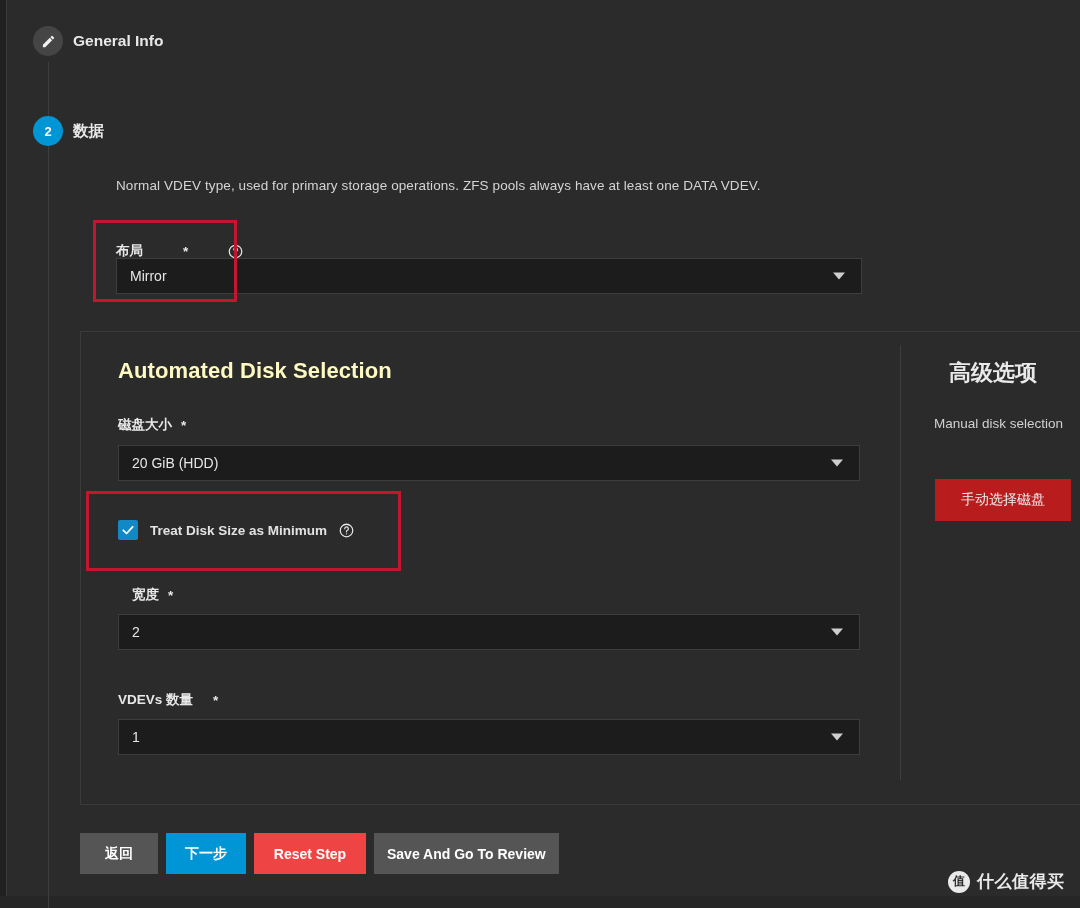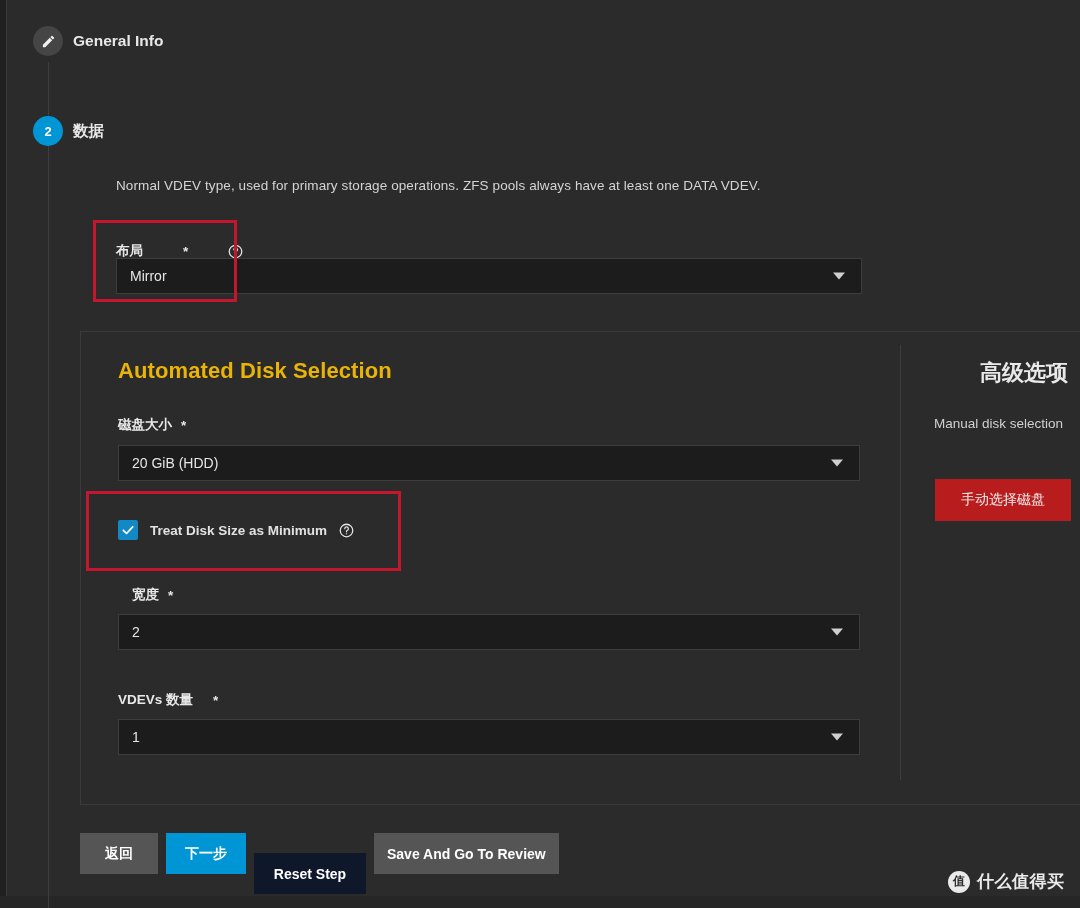--- a/index.html
+++ b/index.html
@@ -159,21 +159,21 @@
     left: 900px; top: 345px;
     width: 1px; height: 435px;
     background: #3e3e3e;
   }
 
   .card-title {
     position: absolute;
     left: 118px; top: 358px;
     font-size: 22px;
     font-weight: 700;
-    color: #eab308;
+    color: #fef9c3;
     letter-spacing: 0.1px;
   }
 
   .disksize-label  { position: absolute; left: 118px; top: 416px; }
   .disksize-select { position: absolute; left: 118px; top: 445px; width: 742px; }
 
   .checkbox-row {
     position: absolute;
     left: 118px; top: 520px;
     display: flex;
@@ -199,21 +199,21 @@
 
   .width-label  { position: absolute; left: 132px; top: 586px; justify-content: space-between; }
   .width-select { position: absolute; left: 118px; top: 614px; width: 742px; }
 
   .vdevs-label  { position: absolute; left: 118px; top: 691px; gap: 20px; }
   .vdevs-select { position: absolute; left: 118px; top: 719px; width: 742px; }
 
   
   .adv-title {
     position: absolute;
-    left: 980px; top: 358px;
+    left: 949px; top: 358px;
     font-size: 22px;
     font-weight: 700;
     color: #e9e9e9;
   }
   .adv-desc {
     position: absolute;
     left: 934px; top: 404px;
     font-size: 13.5px;
     color: #d0d0d0;
     white-space: nowrap;
@@ -256,21 +256,21 @@
     color: #ffffff;
     cursor: pointer;
     display: flex;
     align-items: center;
     justify-content: center;
     white-space: nowrap;
     padding: 0 13px;
   }
   .btn-back   { background: #555555; min-width: 78px; }
   .btn-next   { background: #0095d5; min-width: 80px; }
-  .btn-reset  { background: #0f172a; min-width: 112px; margin-top: 20px; }
+  .btn-reset  { background: #ef4444; min-width: 112px; }
   .btn-save   { background: #555555; min-width: 184px; }
 
   
   .anno {
     position: absolute;
     border: 3px solid #c4172f;
     box-sizing: border-box;
     pointer-events: none;
   }
   .anno-layout   { left: 93px;  top: 220px; width: 144px; height: 82px; }

